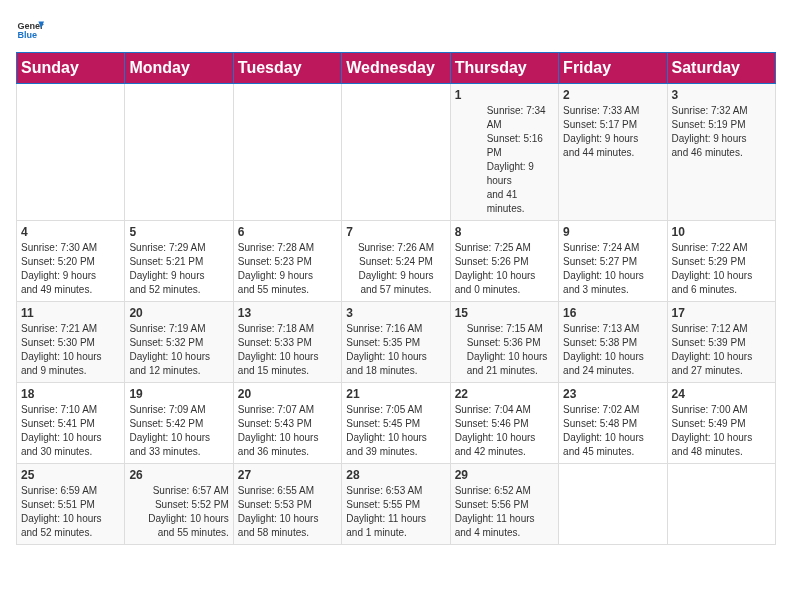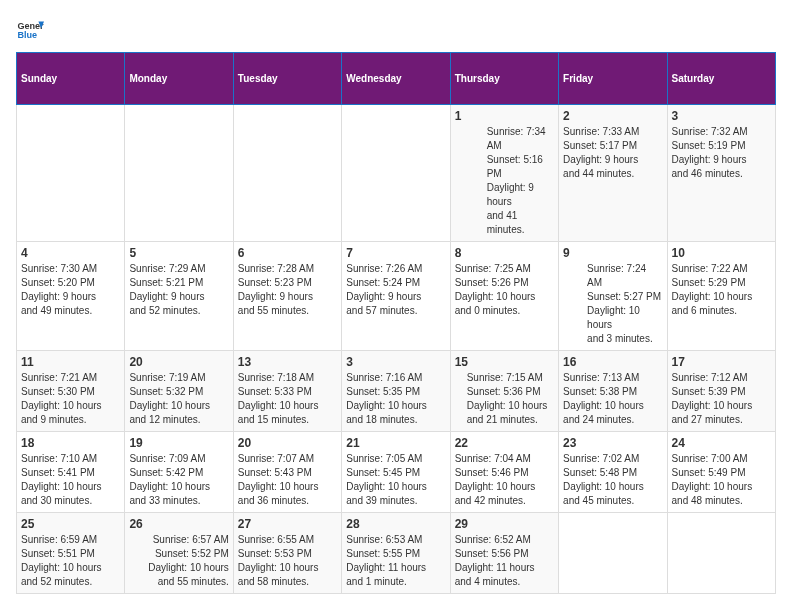--- a/index.html
+++ b/index.html
@@ -35,25 +35,25 @@
       font-size: 14px;
       font-weight: normal;
       color: #555;
     }
     table {
       width: 100%;
       border-collapse: collapse;
       font-size: 11px;
     }
     thead th {
-      background: #701a75;
+      background: #be185d;
       color: #fff;
-      padding: 20px 4px;
+      padding: 6px 4px;
       text-align: left;
-      font-size: 10px;
+      font-size: 16px;
       font-weight: bold;
       border: 1px solid #1a73c8;
     }
     tbody td {
       border: 1px solid #ddd;
       vertical-align: top;
       padding: 4px;
       width: calc(100% / 7);
       height: 80px;
       background: #fff;
@@ -149,35 +149,35 @@
         </td>
         <td>
           <span class="day-num">6</span>
           <div class="day-info" style="white-space: pre-line;">Sunrise: 7:28 AM
 Sunset: 5:23 PM
 Daylight: 9 hours
 and 55 minutes.</div>
         </td>
         <td>
           <span class="day-num">7</span>
-          <div class="day-info" style="white-space: pre-line;">Sunrise: 7:26 AM
+          <div class="day-info" style="white-space: pre-line; text-align: center;">Sunrise: 7:26 AM
 Sunset: 5:24 PM
 Daylight: 9 hours
 and 57 minutes.</div>
         </td>
         <td>
           <span class="day-num">8</span>
           <div class="day-info" style="white-space: pre-line;">Sunrise: 7:25 AM
 Sunset: 5:26 PM
 Daylight: 10 hours
 and 0 minutes.</div>
         </td>
         <td>
           <span class="day-num">9</span>
-          <div class="day-info" style="white-space: pre-line; margin-left: 24px;">Sunrise: 7:24 AM
+          <div class="day-info" style="white-space: pre-line;">Sunrise: 7:24 AM
 Sunset: 5:27 PM
 Daylight: 10 hours
 and 3 minutes.</div>
         </td>
         <td>
           <span class="day-num">10</span>
           <div class="day-info" style="white-space: pre-line;">Sunrise: 7:22 AM
 Sunset: 5:29 PM
 Daylight: 10 hours
 and 6 minutes.</div>

